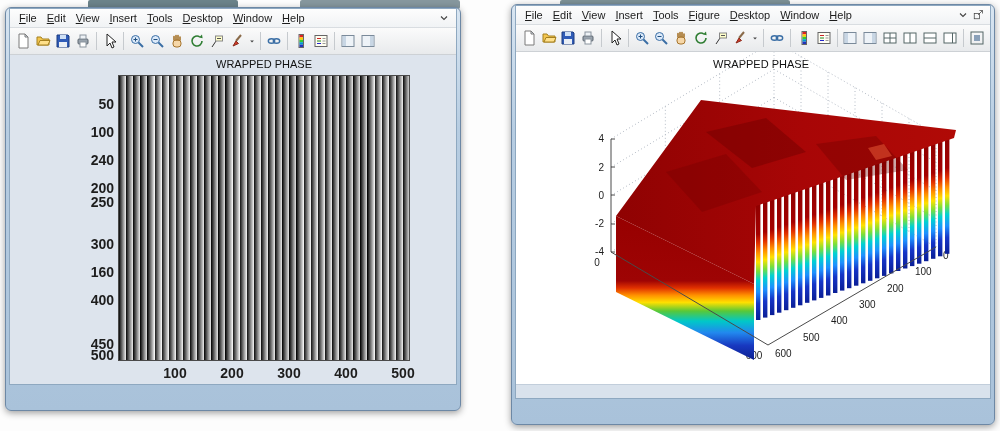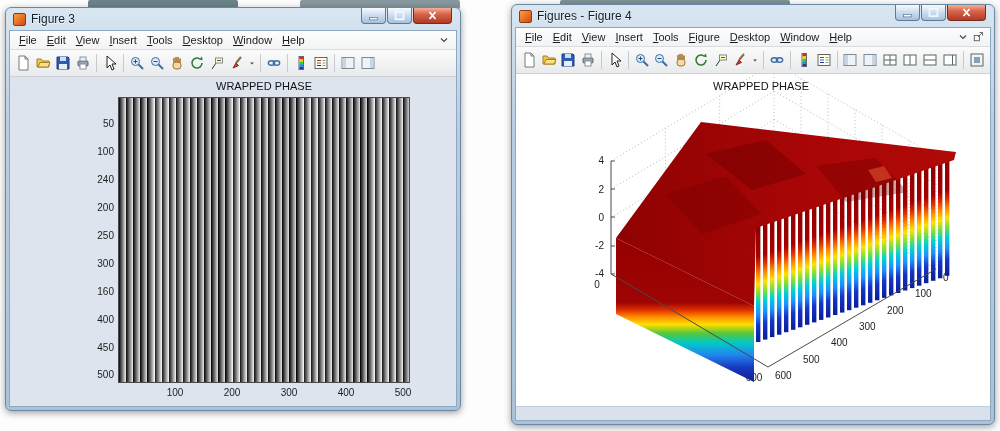--- a/index.html
+++ b/index.html
@@ -34,21 +34,21 @@
   .tsep { width:1px; height:18px; background:#c6cace; margin:0 3px; flex:0 0 auto; }
   .tb-right { margin-left:auto; display:flex; align-items:center; }
   .ic { width:16px; height:16px; display:block; }
 
   
   .client-left { flex:1; background:#dde4ed; position:relative; }
   .plot-title { position:absolute; font-size:11px; color:#111; text-align:center; }
   .axes-2d { position:absolute; left:108px; top:20px; width:292px; height:286px;
              background:repeating-linear-gradient(90deg,#070707 0px,#f4f4f4 7.1px);
              border:1px solid #4a4a4a; }
-  .tick { position:absolute; font-size:10px; color:#1d1d1d; }
+  .tick { position:absolute; font-size:14px; color:#1d1d1d;font-weight:bold; }
   .ytick { width:30px; text-align:right; left:74px; }
   .xtick { width:36px; text-align:center; top:310px; }
 
   
   .client-right { flex:1; background:#ffffff; position:relative; }
   .fig-strip { position:absolute; left:0; right:0; bottom:0; height:14px; background:#d9e2ec; border-top:1px solid #c2cedb; }
   #grid3d line { stroke:#b5bcc6; stroke-width:1; stroke-dasharray:1 2.5; }
   #axis-lines line { stroke:#4a4a4a; stroke-width:1; }
   .axtext { font-size:10px; fill:#1d1d1d; }
   .svg-title { font-size:11px; fill:#111; }
@@ -175,41 +175,20 @@
         <path d="M4.5 3l6 7M10.5 3l-6 7" stroke="#fff" stroke-width="1.8"></path>
       </symbol>
   </defs>
 </svg>
 
 <div class="bg-frag" style="left:88px;top:0;width:150px;height:9px;background:#3a5a63;opacity:.75;"></div>
 <div class="bg-frag" style="left:300px;top:0;width:160px;height:9px;background:#47616b;opacity:.65;"></div>
 <div class="bg-frag" style="left:560px;top:0;width:230px;height:7px;background:#3a5a63;opacity:.65;"></div>
 
 <div class="win" style="left:5px;top:7px;width:456px;height:404px;">
-  <div class="titlebar">
-    <span class="title-icon"></span>
-    <span class="title-text">Figure 3</span>
-    <span class="win-buttons">
-      <span class="wbtn">
-          <svg class="ic" style="width:15px;height:13px">
-            <use href="#i-min"></use>
-          </svg>
-        </span>
-      <span class="wbtn">
-          <svg class="ic" style="width:15px;height:13px">
-            <use href="#i-max"></use>
-          </svg>
-        </span>
-      <span class="wbtn close">
-          <svg class="ic" style="width:15px;height:13px">
-            <use href="#i-close"></use>
-          </svg>
-        </span>
-    </span>
-  </div>
   <div class="win-body">
     <div class="menubar">
       <span class="mi">File</span>
       <span class="mi">Edit</span>
       <span class="mi">View</span>
       <span class="mi">Insert</span>
       <span class="mi">Tools</span>
       <span class="mi">Desktop</span>
       <span class="mi">Window</span>
       <span class="mi">Help</span>
@@ -311,57 +290,36 @@
           </svg>
         </span>
     </div>
     <div class="client-left">
       <div class="plot-title" style="left:108px;top:3px;width:292px;">WRAPPED PHASE</div>
       <div class="axes-2d"></div>
       <span class="tick ytick" style="top:41px">50</span>
       <span class="tick ytick" style="top:69px">100</span>
       <span class="tick ytick" style="top:97px">240</span>
       <span class="tick ytick" style="top:125px">200</span>
-      <span class="tick ytick" style="top:153px">250</span>
+      <span class="tick ytick" style="top:139px">250</span>
       <span class="tick ytick" style="top:181px">300</span>
       <span class="tick ytick" style="top:209px">160</span>
       <span class="tick ytick" style="top:237px">400</span>
-      <span class="tick ytick" style="top:265px">450</span>
+      <span class="tick ytick" style="top:281px">450</span>
       <span class="tick ytick" style="top:292px">500</span>
       <span class="tick xtick" style="left:147px">100</span>
       <span class="tick xtick" style="left:204px">200</span>
       <span class="tick xtick" style="left:261px">300</span>
       <span class="tick xtick" style="left:318px">400</span>
       <span class="tick xtick" style="left:375px">500</span>
     </div>
   </div>
 </div>
 
 <div class="win" style="left:511px;top:4px;width:484px;height:421px;">
-  <div class="titlebar">
-    <span class="title-icon"></span>
-    <span class="title-text">Figures - Figure 4</span>
-    <span class="win-buttons">
-      <span class="wbtn">
-          <svg class="ic" style="width:15px;height:13px">
-            <use href="#i-min"></use>
-          </svg>
-        </span>
-      <span class="wbtn">
-          <svg class="ic" style="width:15px;height:13px">
-            <use href="#i-max"></use>
-          </svg>
-        </span>
-      <span class="wbtn close">
-          <svg class="ic" style="width:15px;height:13px">
-            <use href="#i-close"></use>
-          </svg>
-        </span>
-    </span>
-  </div>
   <div class="win-body">
     <div class="menubar">
       <span class="mi">File</span>
       <span class="mi">Edit</span>
       <span class="mi">View</span>
       <span class="mi">Insert</span>
       <span class="mi">Tools</span>
       <span class="mi">Figure</span>
       <span class="mi">Desktop</span>
       <span class="mi">Window</span>

